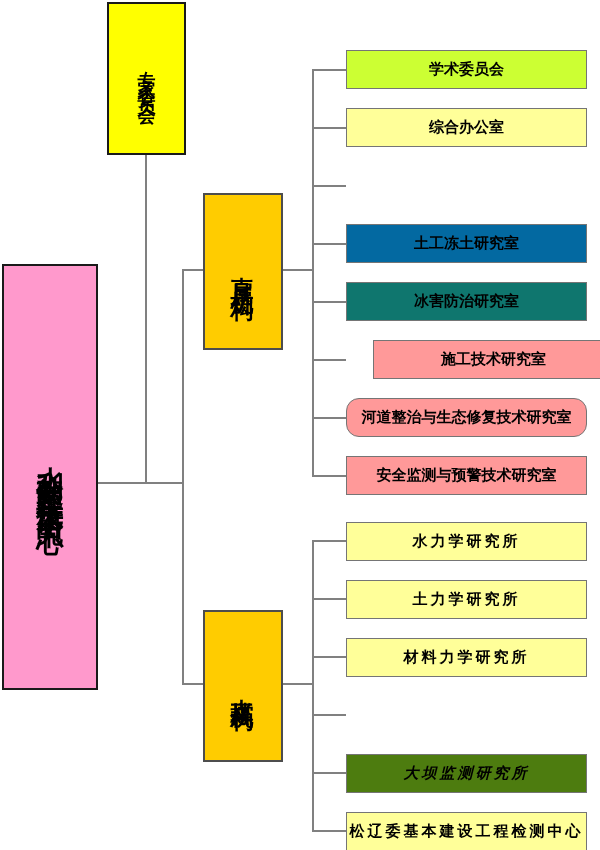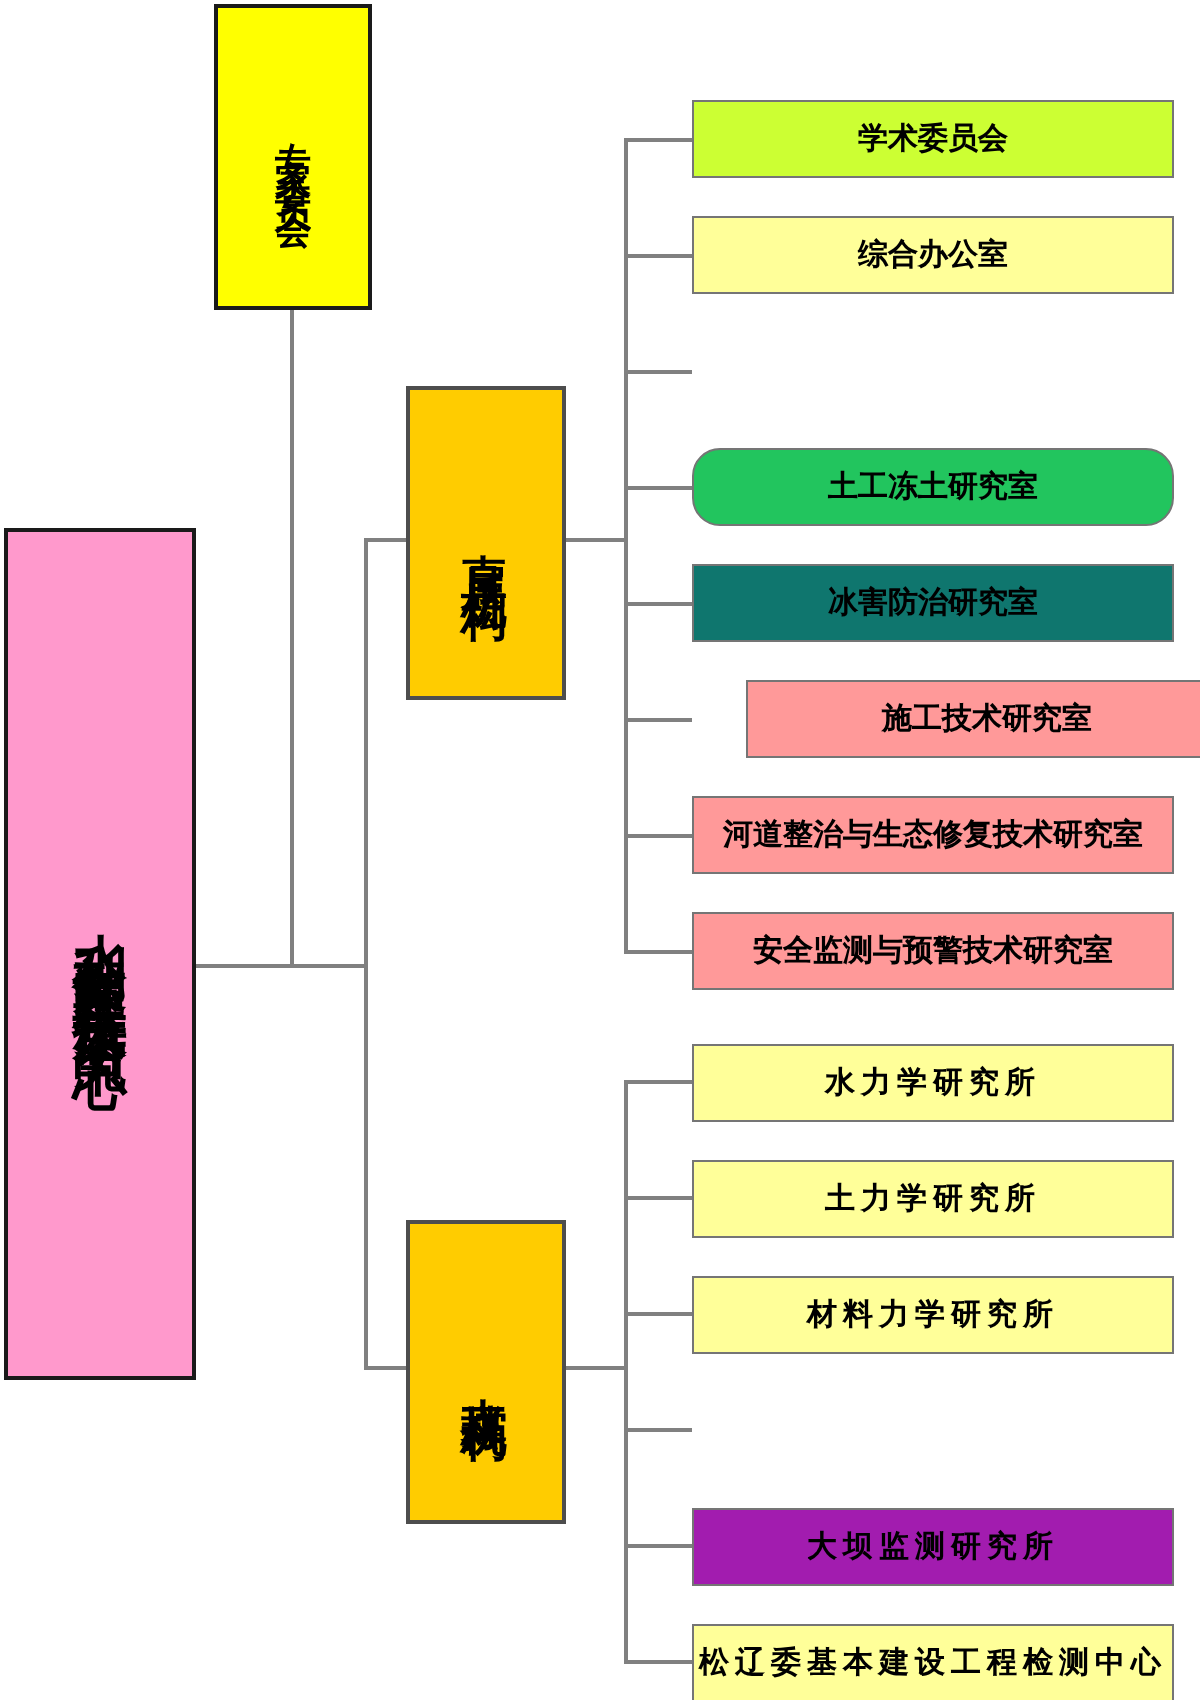--- a/index.html
+++ b/index.html
@@ -101,25 +101,25 @@
   <div class="node vert expert-node" style="background-color: rgb(255, 255, 0);">专家委员会</div>
 
   <div class="node vert root-node" style="background-color: rgb(255, 153, 204);">水利部寒区工程技术研究中心</div>
 
   <div class="node vert group-node group-1" style="background-color: rgb(255, 204, 0);">直属机构</div>
 
   <div class="node vert group-node group-2 script" style="background-color: rgb(255, 204, 0);">支撑机构</div>
 
   <div class="node child" style="top: 108px; background-color: rgb(255, 255, 153);">综合办公室</div>
   <div class="node child" style="top: 50px; background-color: rgb(204, 255, 51);">学术委员会</div>
-  <div class="node child" style="top: 224px; background-color: #22c55e; border-radius: 14px;">土工冻土研究室</div>
+  <div class="node child" style="top: 224px; background-color: #0369a1;">土工冻土研究室</div>
   <div class="node child" style="top: 282px; background-color: #0f766e;">冰害防治研究室</div>
   <div class="node child" style="top: 340px; background-color: rgb(255, 153, 153); margin-left: 27px;">施工技术研究室</div>
-  <div class="node child" style="top: 398px; background-color: rgb(255, 153, 153);">河道整治与生态修复技术研究室</div>
+  <div class="node child" style="top: 398px; background-color: rgb(255, 153, 153); border-radius: 13px;">河道整治与生态修复技术研究室</div>
   <div class="node child" style="top: 456px; background-color: rgb(255, 153, 153);">安全监测与预警技术研究室</div>
 
   <div class="node child script" style="top: 522px; background-color: rgb(255, 255, 153);">水力学研究所</div>
   <div class="node child script" style="top: 580px; background-color: rgb(255, 255, 153);">土力学研究所</div>
   <div class="node child script" style="top: 638px; background-color: rgb(255, 255, 153);">材料力学研究所</div>
-  <div class="node child script" style="top: 754px; background-color: #a21caf;">大坝监测研究所</div>
+  <div class="node child script" style="top: 754px; background-color: #4d7c0f; font-style: italic;">大坝监测研究所</div>
   <div class="node child script" style="top: 812px; background-color: rgb(255, 255, 153);">松辽委基本建设工程检测中心</div>
 
 </div>
 
 </body></html>

